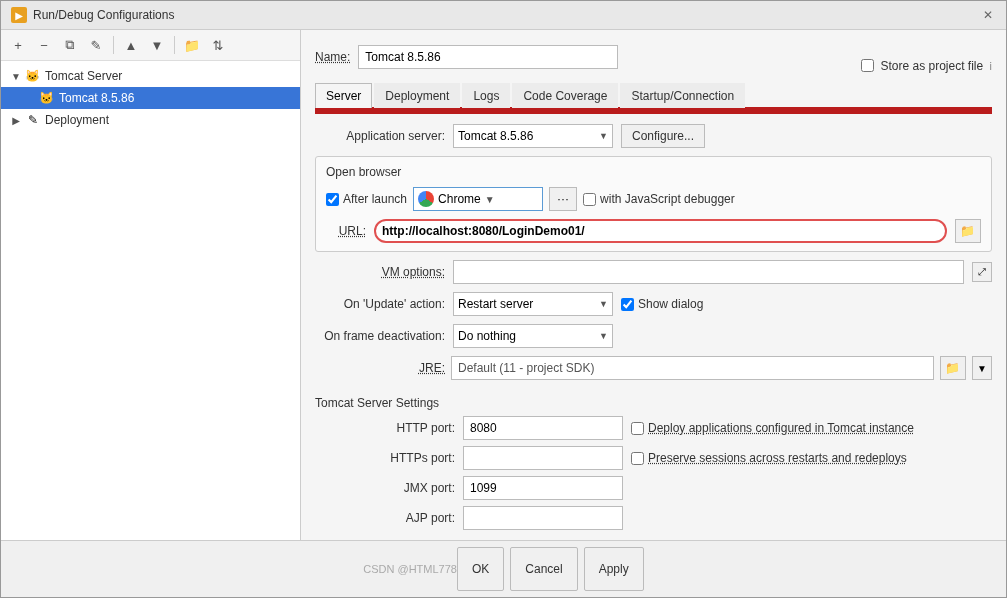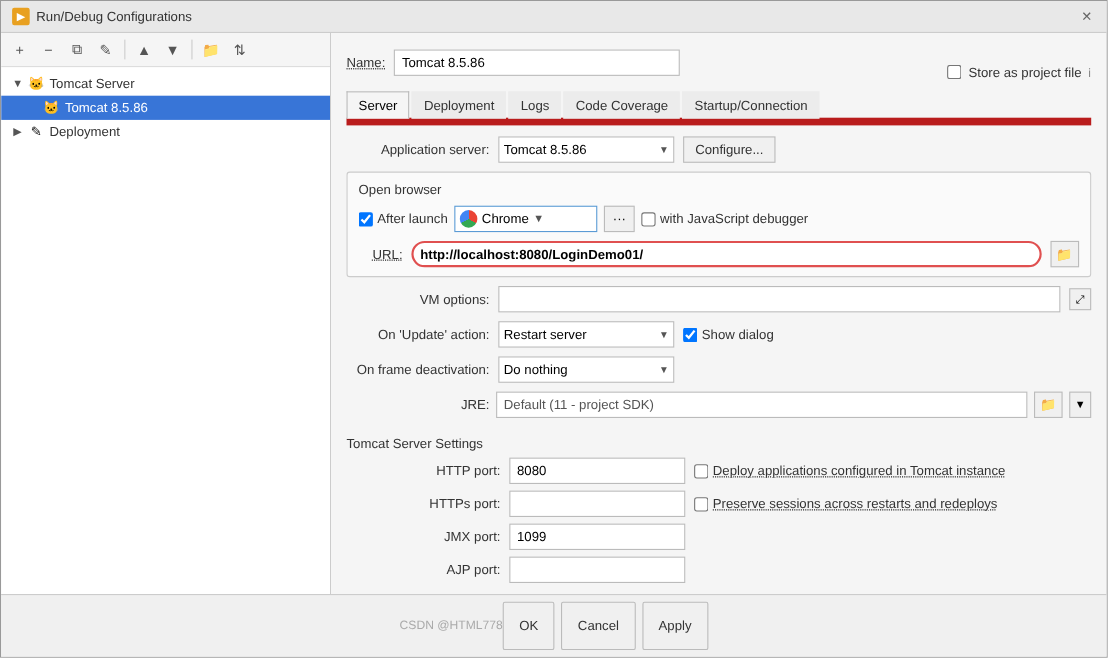--- a/index.html
+++ b/index.html
@@ -215,20 +215,21 @@
       margin-bottom: 8px;
       gap: 8px;
     }
     .form-label {
       font-size: 12px;
       color: #333;
       min-width: 130px;
       text-align: right;
     }
     .form-label.underline {
+      text-decoration: underline;
       text-decoration-style: dotted;
     }
     .section-label {
       font-size: 12px;
       color: #333;
       margin-bottom: 6px;
       margin-top: 4px;
     }
     .configure-btn {
       height: 24px;

